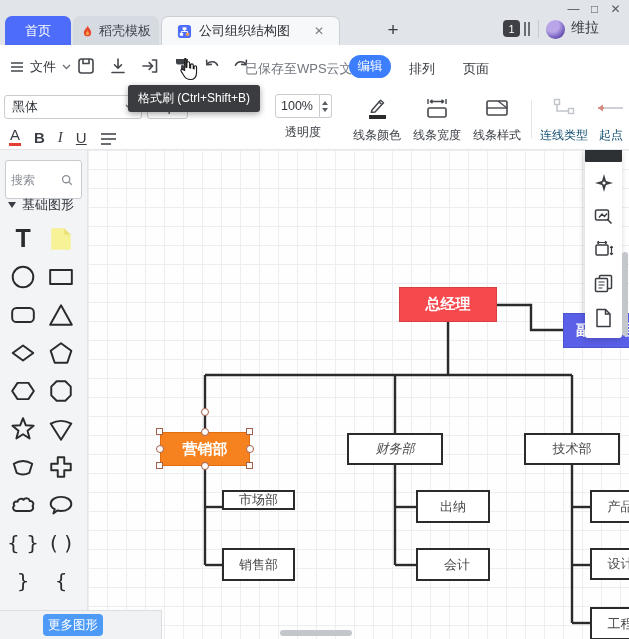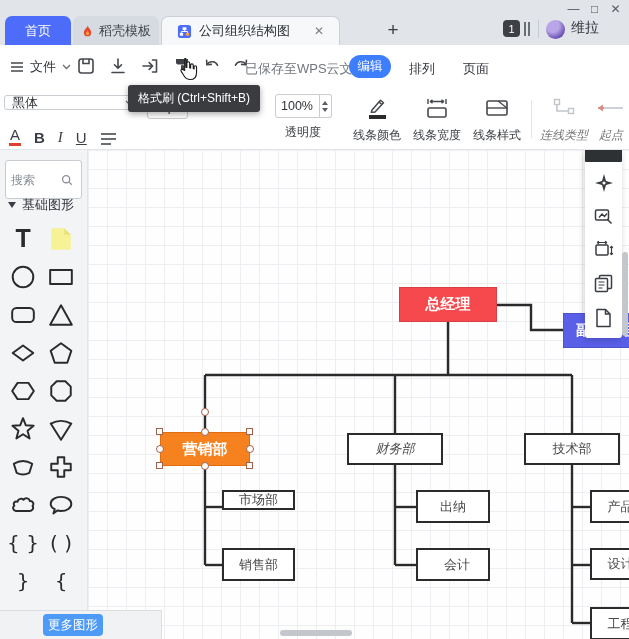--- a/index.html
+++ b/index.html
@@ -35,33 +35,33 @@
   .file-group{position:absolute;left:10px;top:13px;display:flex;align-items:center;gap:6px;
     font-size:13px;color:#33363B;}
   .tb-icon{position:absolute;top:9px;width:24px;height:24px;display:flex;align-items:center;justify-content:center;}
   .save-status{position:absolute;left:245px;top:15px;font-size:13px;color:#71767D;white-space:nowrap;}
   .edit-btn{position:absolute;left:349px;top:10px;width:42px;height:23px;background:#3D7EFE;color:#fff;
     border-radius:12px;font-size:12.5px;display:flex;align-items:center;justify-content:center;}
   .menu-item1{position:absolute;top:15px;font-size:13px;color:#33363B;}
 
   
   .toolbar2{position:absolute;top:88px;left:0;right:0;height:62px;background:#fff;border-bottom:1px solid #E4E6E9;}
-  .font-box{position:absolute;left:4px;top:7px;width:138px;height:15px;border:1px solid #C9CCD1;border-radius:3px;
+  .font-box{position:absolute;left:4px;top:7px;width:138px;height:24px;border:1px solid #C9CCD1;border-radius:3px;
     font-size:13px;color:#2F3338;display:flex;align-items:center;justify-content:space-between;padding:0 7px;background:#fff;}
   .size-box{position:absolute;left:147px;top:7px;width:41px;height:24px;border:1px solid #C9CCD1;border-radius:3px;
     font-size:12.5px;color:#2F3338;display:flex;align-items:center;justify-content:center;background:#fff;}
   .char-row{position:absolute;left:9px;top:36px;height:22px;display:flex;align-items:flex-end;gap:13px;
     font-size:15px;color:#3A3E44;}
   .fmt-a{border-bottom:3px solid #E23E32;line-height:16px;padding:0 1px;}
   .fmt-b{font-weight:bold;}
   .fmt-i{font-style:italic;font-family:"Liberation Serif",serif;}
   .fmt-u{text-decoration:underline;}
   .fmt-group{position:absolute;top:6px;width:58px;display:flex;flex-direction:column;align-items:center;gap:6px;}
   .fmt-group .lbl{font-size:12px;color:#3A3E44;white-space:nowrap;}
-  .fmt-group.disabled .lbl{color:#737373;font-style:italic;}
+  .fmt-group.disabled .lbl{color:#0c4a6e;}
   .icon-slot{height:27px;display:flex;align-items:flex-end;justify-content:center;flex-direction:column;align-items:center;}
   .color-bar{width:17px;height:4px;margin-top:2px;}
   .opac-box{display:flex;align-items:stretch;height:24px;}
   .opac-val{width:45px;border:1px solid #C9CCD1;border-radius:3px 0 0 3px;font-size:12.5px;color:#2F3338;
     display:flex;align-items:center;justify-content:center;background:#fff;}
   .stepper{width:12px;border:1px solid #C9CCD1;border-left:none;border-radius:0 3px 3px 0;display:flex;
     flex-direction:column;align-items:center;justify-content:center;gap:3px;background:#fff;}
   .stepper i{width:0;height:0;border-left:3px solid transparent;border-right:3px solid transparent;}
   .stepper .up{border-bottom:4px solid #5A5E64;}
   .stepper .dn{border-top:4px solid #5A5E64;}

